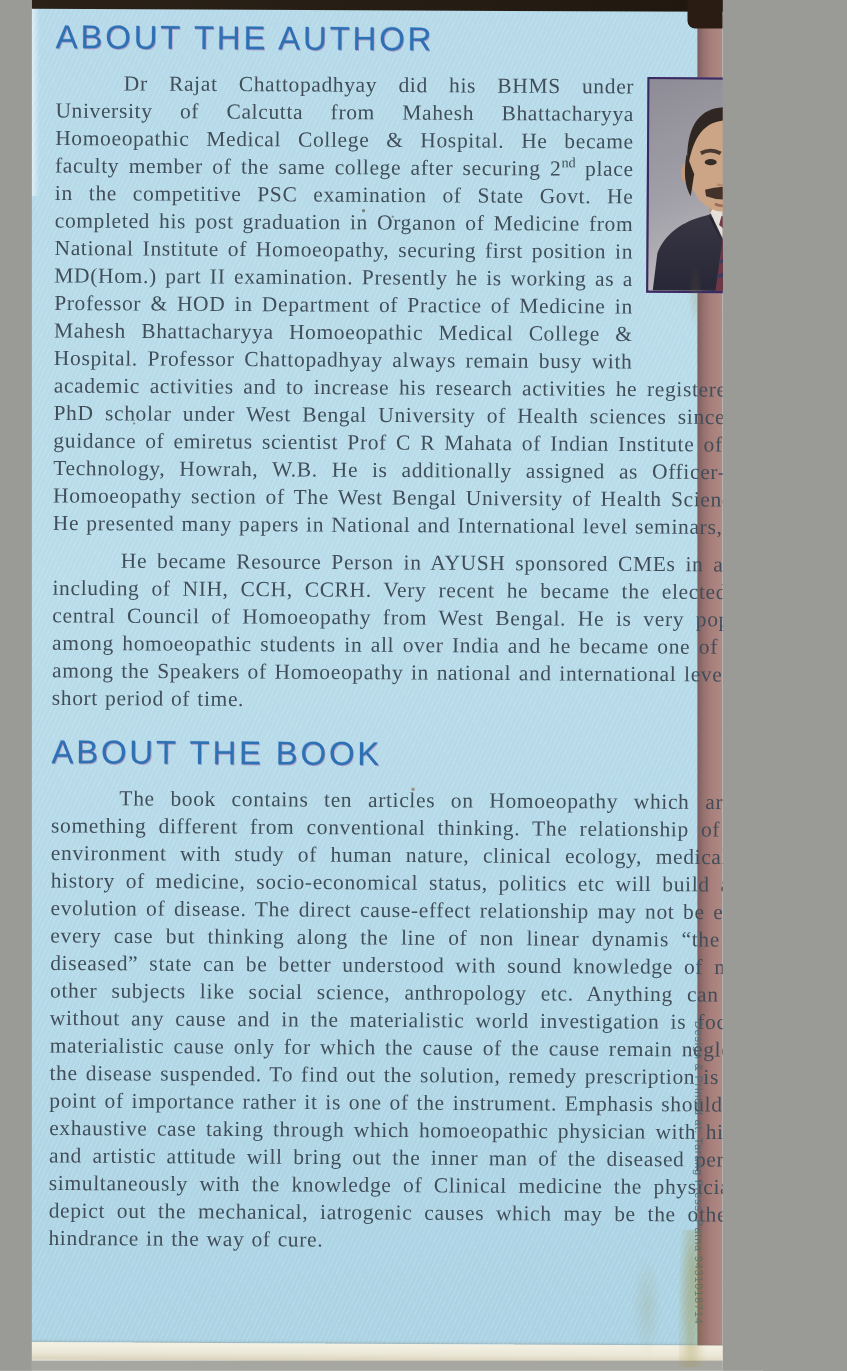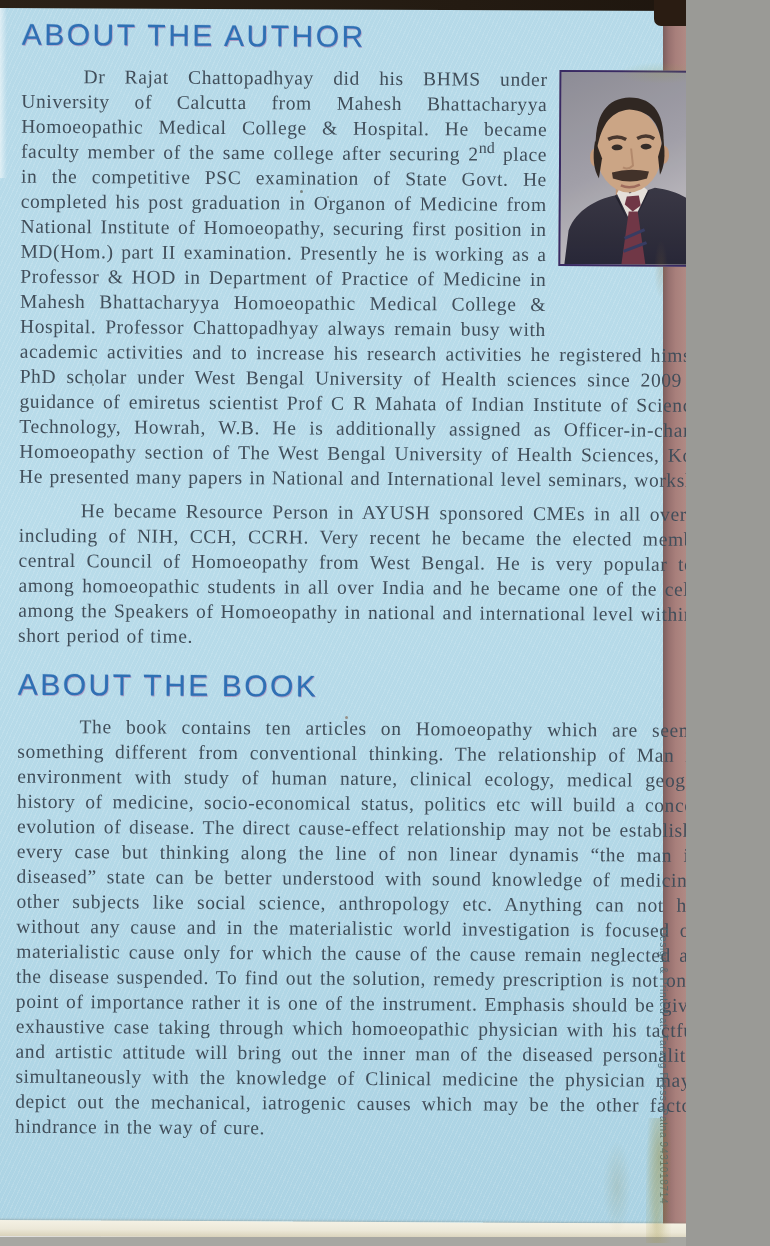--- a/index.html
+++ b/index.html
@@ -1,18 +1,18 @@
 <!DOCTYPE html>
 <html><head>
 <meta charset="utf-8">
 <style>
   html,body { margin:0; padding:0; background:#9a9a96; }
   .page {
-    position:relative; width:686px; height:1246px; overflow:hidden;
-    background:#e5e5e5; font-family:"Liberation Serif", serif;
+    position:relative; width:628px; height:1246px; overflow:hidden;
+    background:#e5e5e5; font-family:"Liberation Serif", serif;margin-left:29px;
   }
   
   .cover {
     position:absolute; left:0; top:0; width:770px; height:1228px;
     background:linear-gradient(172deg,#b5d9e8 0%, #b9dcea 40%, #b3d8e7 70%, #aad2e3 100%);
   }
   .cover::after {
     content:""; position:absolute; inset:0;
     background:repeating-linear-gradient(295deg, rgba(255,255,255,0.13) 0 1px, rgba(255,255,255,0) 1px 4px);
     pointer-events:none;
@@ -57,21 +57,21 @@
     font-family:"Liberation Sans", sans-serif; font-weight:400;
     color:#2e70b4; font-size:30px; letter-spacing:2.5px;
     margin:0 0 12px 0; line-height:34px;
     text-shadow:0.7px 0.9px 0.5px rgba(150,60,140,0.40), -0.5px -0.5px 0.4px rgba(90,140,200,0.35);
   }
   .section-title.book { margin-top:20px; }
   .body-para {
     font-size:19.5px; line-height:25px; letter-spacing:0.6px; word-spacing:1px;
     text-align:justify; text-indent:62px; margin:0 0 9px 0; color:#414e5a;
   }
-  .body-para sup { font-size:16px; line-height:0; letter-spacing:0; }
+  .body-para sup { font-size:13px; line-height:0; letter-spacing:0; }
   .photo-frame {
     float:right; display:block; width:150px; height:196px;
     margin:3px 32px 60px 12px; box-sizing:border-box;
     border:2px solid #392a63; background:#9a98a0;
   }
   .photo-frame svg { display:block; width:100%; height:100%; }
   
   .printer-credit {
     position:absolute; top:928px; right:17px; height:260px;
     writing-mode:vertical-rl; white-space:nowrap;

